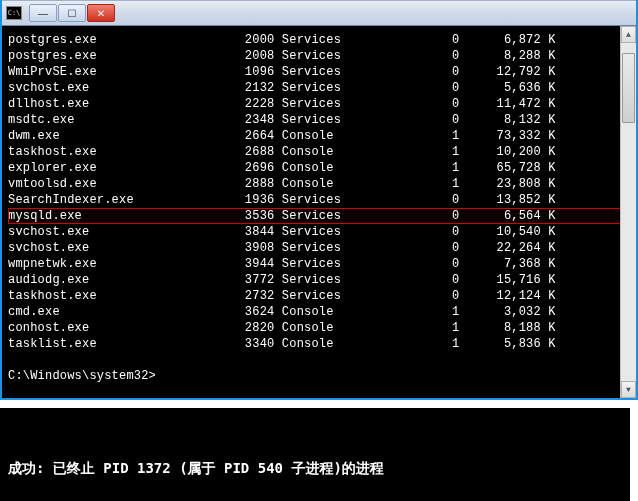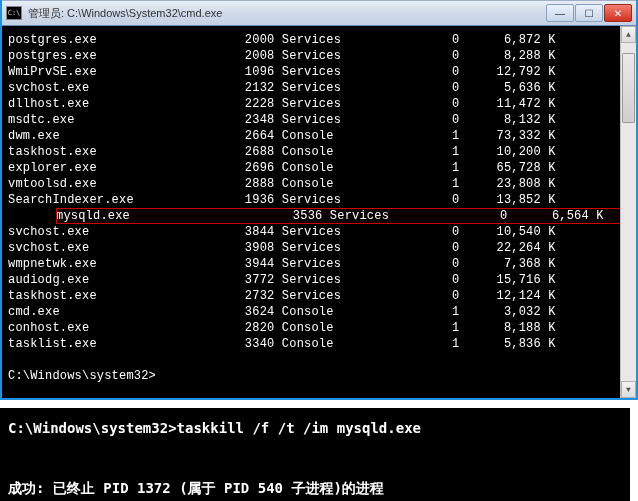--- a/index.html
+++ b/index.html
@@ -70,21 +70,20 @@
       letter-spacing: 0.2px;
       font-size: 12px;
       position: relative;
       min-height: 356px;
     }
     .terminal .row { display: block; }
     .terminal .row.highlighted {
       outline: 1px solid #d00000;
       outline-offset: -1px;
       background: rgba(70,0,0,0.15);
-      margin-left: 48px;
     }
     .scrollbar {
       position: absolute;
       right: 0;
       top: 26px;
       bottom: 0;
       width: 16px;
       background: #e8e8e8;
       border-left: 1px solid #c0c0c0;
     }
@@ -122,34 +121,33 @@
       font-weight: bold;
       position: relative;
     }
   </style>
 </head>
 <body>
 
 <div class="window">
   <div class="titlebar">
     <span class="sysicon">C:\</span>
-    <span class="title-text">管理员: C:\Windows\System32\cmd.exe</span>
     <div class="winbtns">
       <div class="winbtn">—</div>
       <div class="winbtn">☐</div>
       <div class="winbtn close">✕</div>
     </div>
   </div>
 
   <div class="terminal" id="terminal"><div class="row">postgres.exe                    2000 Services               0      6,872 K</div><div class="row">postgres.exe                    2008 Services               0      8,288 K</div><div class="row">WmiPrvSE.exe                    1096 Services               0     12,792 K</div><div class="row">svchost.exe                     2132 Services               0      5,636 K</div><div class="row">dllhost.exe                     2228 Services               0     11,472 K</div><div class="row">msdtc.exe                       2348 Services               0      8,132 K</div><div class="row">dwm.exe                         2664 Console                1     73,332 K</div><div class="row">taskhost.exe                    2688 Console                1     10,200 K</div><div class="row">explorer.exe                    2696 Console                1     65,728 K</div><div class="row">vmtoolsd.exe                    2888 Console                1     23,808 K</div><div class="row">SearchIndexer.exe               1936 Services               0     13,852 K</div><div class="row highlighted">mysqld.exe                      3536 Services               0      6,564 K</div><div class="row">svchost.exe                     3844 Services               0     10,540 K</div><div class="row">svchost.exe                     3908 Services               0     22,264 K</div><div class="row">wmpnetwk.exe                    3944 Services               0      7,368 K</div><div class="row">audiodg.exe                     3772 Services               0     15,716 K</div><div class="row">taskhost.exe                    2732 Services               0     12,124 K</div><div class="row">cmd.exe                         3624 Console                1      3,032 K</div><div class="row">conhost.exe                     2820 Console                1      8,188 K</div><div class="row">tasklist.exe                    3340 Console                1      5,836 K</div><div class="row"> </div><div class="row">C:\Windows\system32&gt;</div></div>
 
   <div class="scrollbar">
     <div class="arrow">▲</div>
     <div class="track">
       <div class="thumb"></div>
     </div>
     <div class="arrow">▼</div>
   </div>
 </div>
 
-<div class="second-block" id="second"><div>C:\Windows\system32&gt;taskkill /f /t /im mysqld.exe</div>
+<div class="second-block" id="second">
   <div>成功: 已终止 PID 1372 (属于 PID 540 子进程)的进程</div>
 </div>
 
 </body></html>

